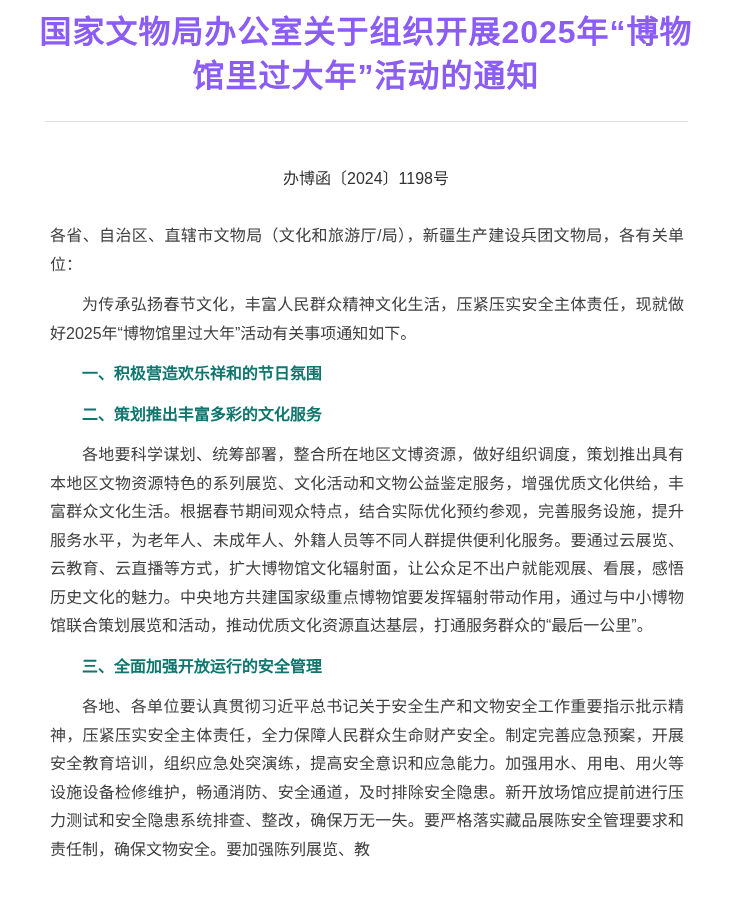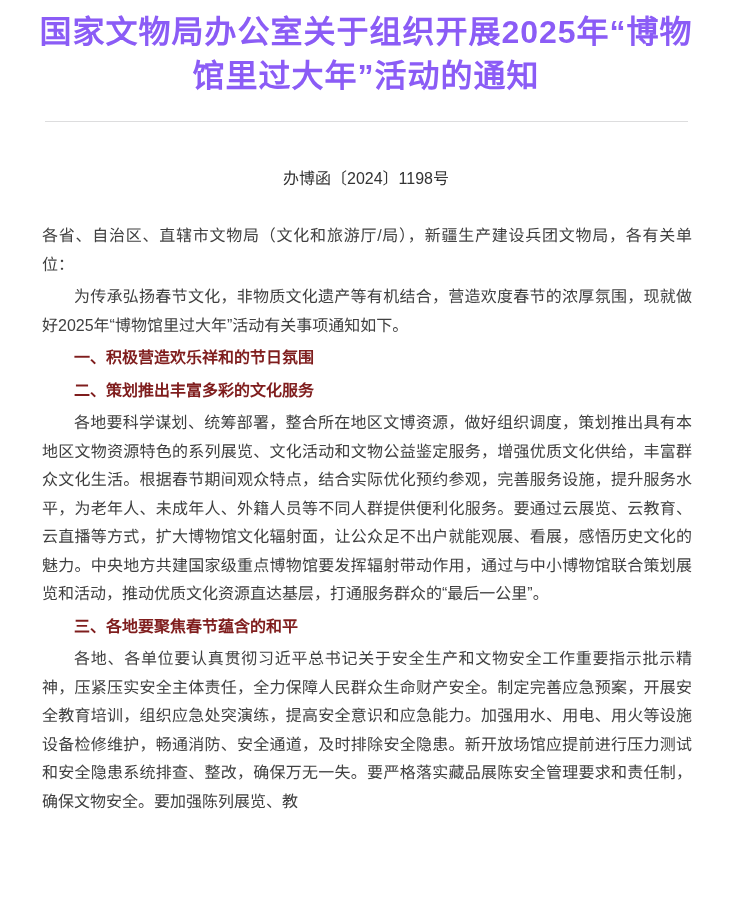--- a/index.html
+++ b/index.html
@@ -43,44 +43,44 @@
   }
   .doc-body {
     margin: 33px 36px 0 38px;
     font-size: 16px;
     line-height: 28.5px;
     color: #404040;
     text-align: justify;
     text-justify: inter-ideograph;
   }
   .para {
-    margin: 4px;
+    margin: 12px;
     padding: 0;
     text-indent: 2em;
   }
   .para.address {
     text-indent: 0;
   }
   .para.heading {
     font-weight: 700;
-    color: #7f1d1d;
+    color: #0f766e;
   }
 </style>
 </head>
 <body>
 
 <div class="page">
   <h1 class="doc-title">国家文物局办公室关于组织开展2025年“博物馆里过大年”活动的通知</h1>
 
   <hr class="divider">
 
   <div class="doc-number">办博函〔2024〕1198号</div>
 
   <div class="doc-body">
       <p class="para address">各省、自治区、直辖市文物局（文化和旅游厅/局），新疆生产建设兵团文物局，各有关单位：</p>
-      <p class="para paragraph">为传承弘扬春节文化，非物质文化遗产等有机结合，营造欢度春节的浓厚氛围，现就做好2025年“博物馆里过大年”活动有关事项通知如下。</p>
+      <p class="para paragraph">为传承弘扬春节文化，丰富人民群众精神文化生活，压紧压实安全主体责任，现就做好2025年“博物馆里过大年”活动有关事项通知如下。</p>
       <p class="para heading">一、积极营造欢乐祥和的节日氛围</p>
       <p class="para heading">二、策划推出丰富多彩的文化服务</p>
       <p class="para paragraph">各地要科学谋划、统筹部署，整合所在地区文博资源，做好组织调度，策划推出具有本地区文物资源特色的系列展览、文化活动和文物公益鉴定服务，增强优质文化供给，丰富群众文化生活。根据春节期间观众特点，结合实际优化预约参观，完善服务设施，提升服务水平，为老年人、未成年人、外籍人员等不同人群提供便利化服务。要通过云展览、云教育、云直播等方式，扩大博物馆文化辐射面，让公众足不出户就能观展、看展，感悟历史文化的魅力。中央地方共建国家级重点博物馆要发挥辐射带动作用，通过与中小博物馆联合策划展览和活动，推动优质文化资源直达基层，打通服务群众的“最后一公里”。</p>
-      <p class="para heading">三、各地要聚焦春节蕴含的和平</p>
+      <p class="para heading">三、全面加强开放运行的安全管理</p>
       <p class="para paragraph">各地、各单位要认真贯彻习近平总书记关于安全生产和文物安全工作重要指示批示精神，压紧压实安全主体责任，全力保障人民群众生命财产安全。制定完善应急预案，开展安全教育培训，组织应急处突演练，提高安全意识和应急能力。加强用水、用电、用火等设施设备检修维护，畅通消防、安全通道，及时排除安全隐患。新开放场馆应提前进行压力测试和安全隐患系统排查、整改，确保万无一失。要严格落实藏品展陈安全管理要求和责任制，确保文物安全。要加强陈列展览、教</p>
     </div>
 </div>
 
 </body></html>

